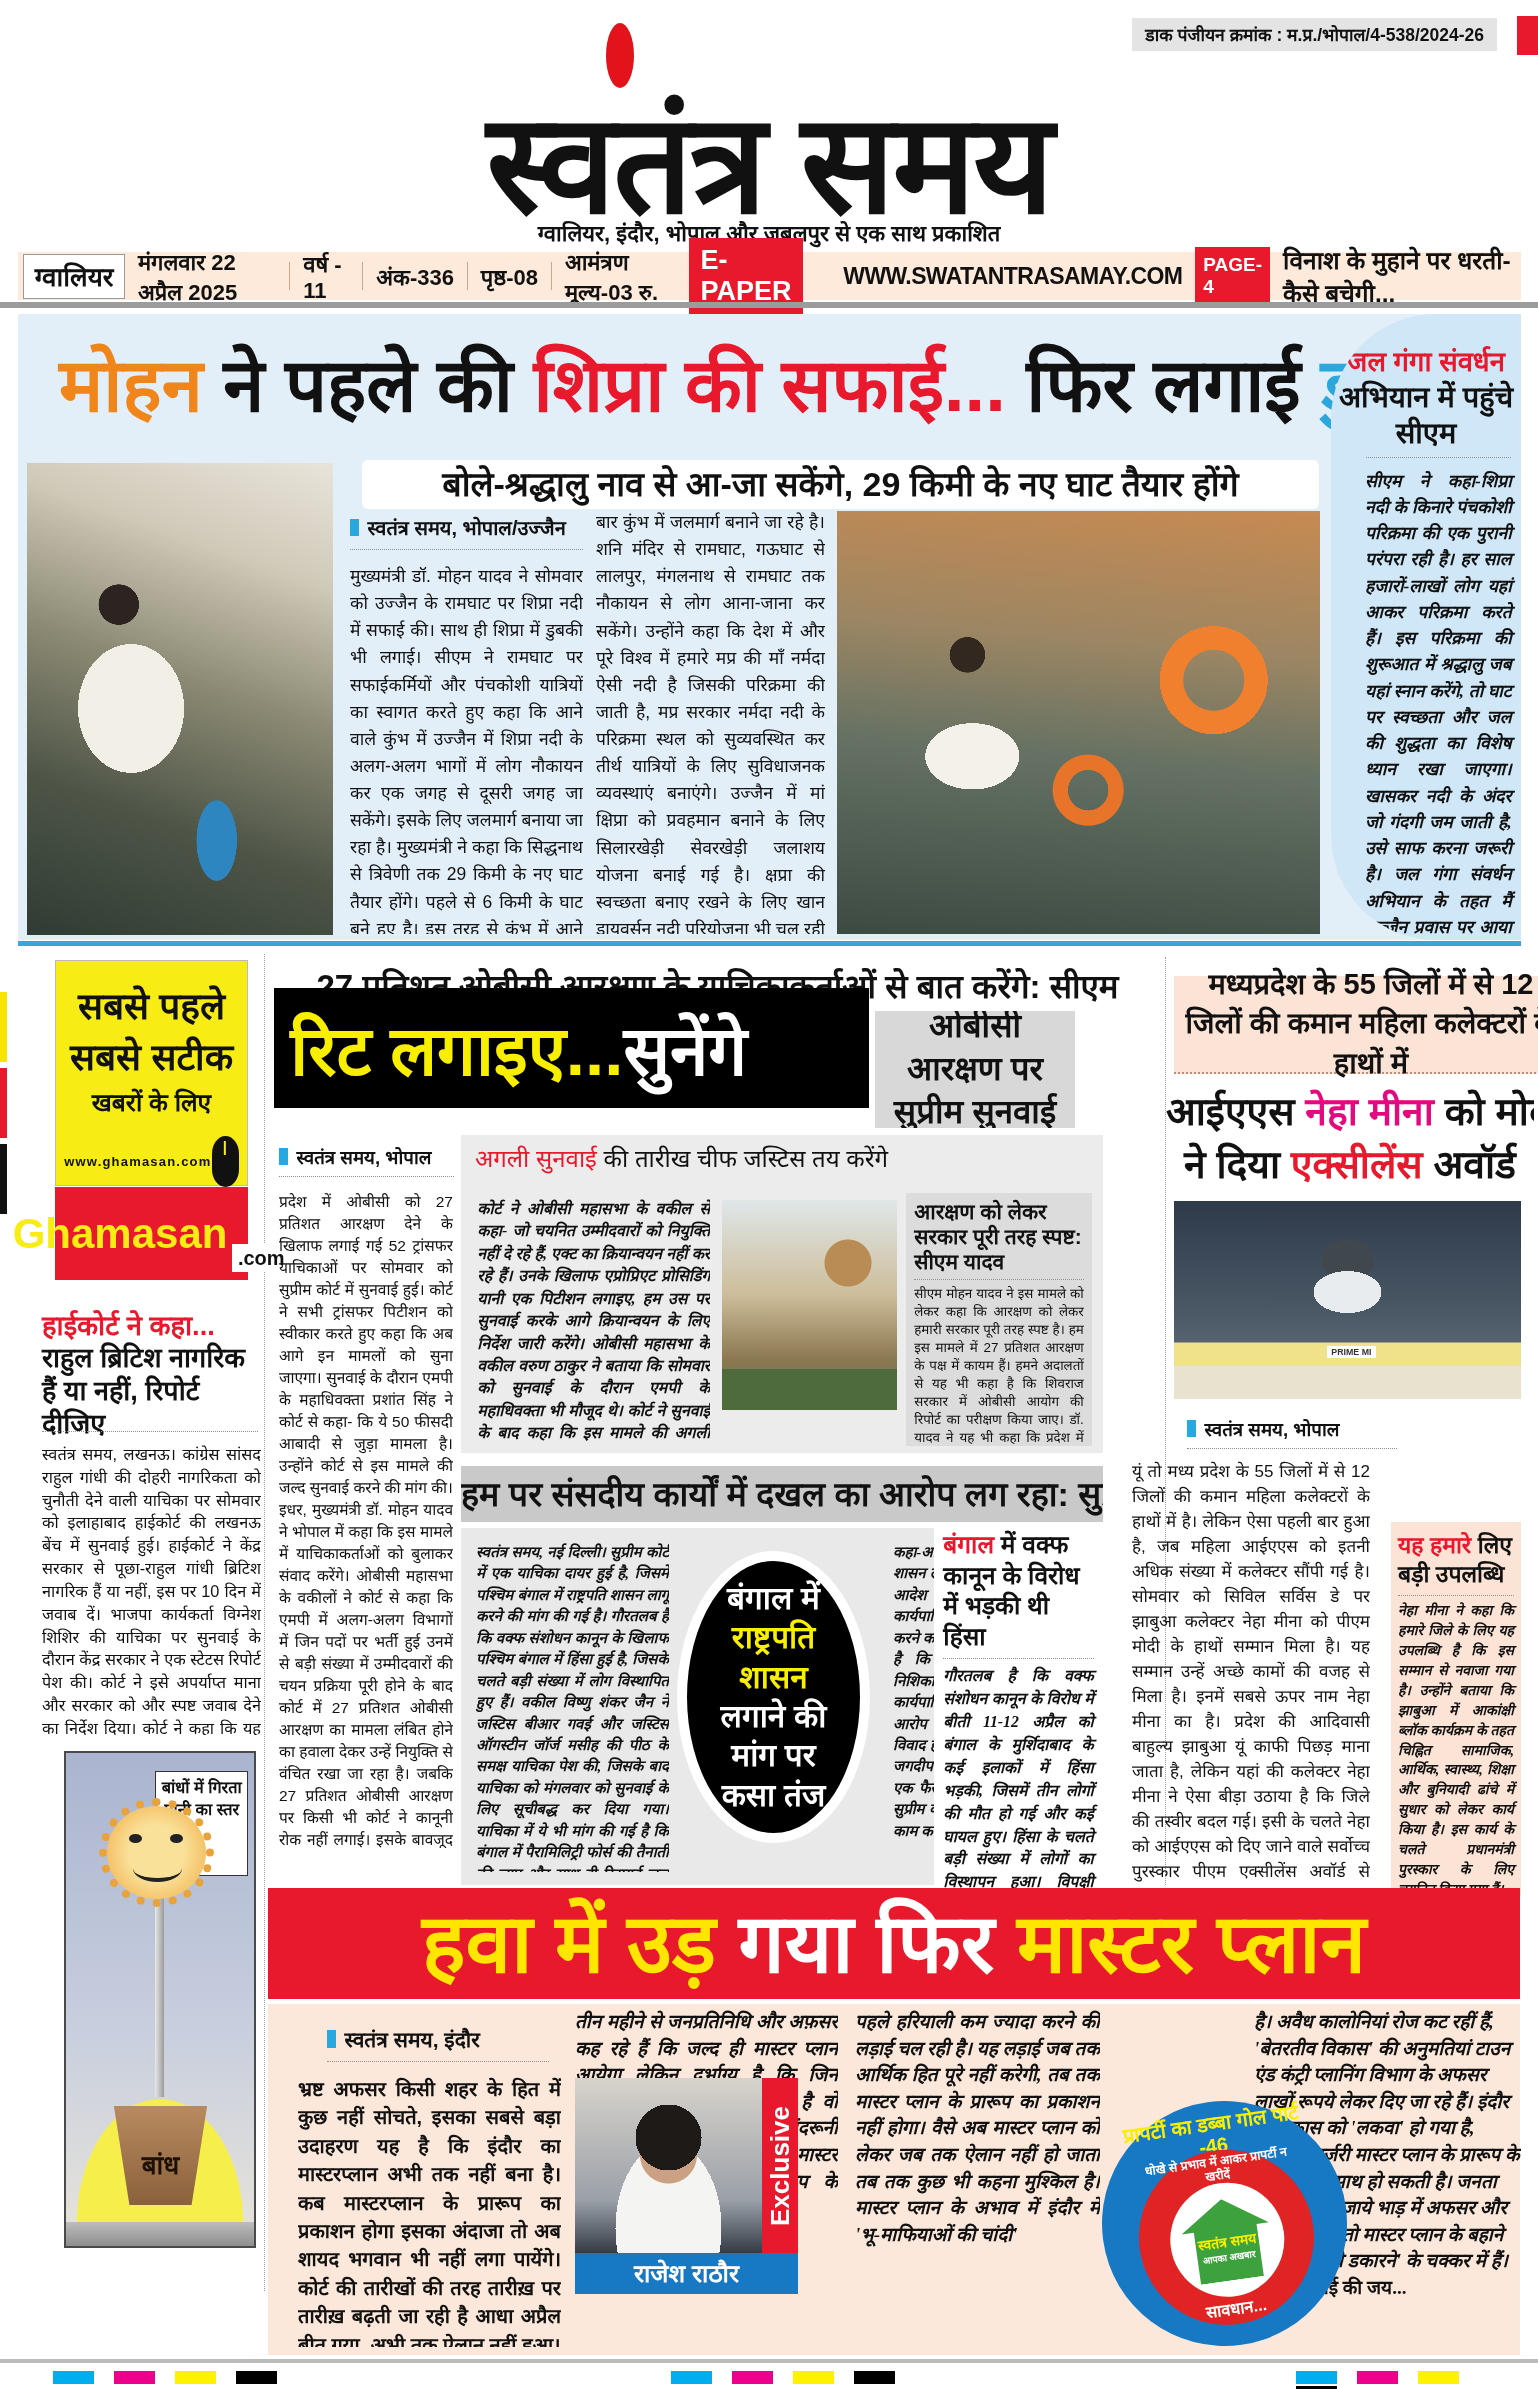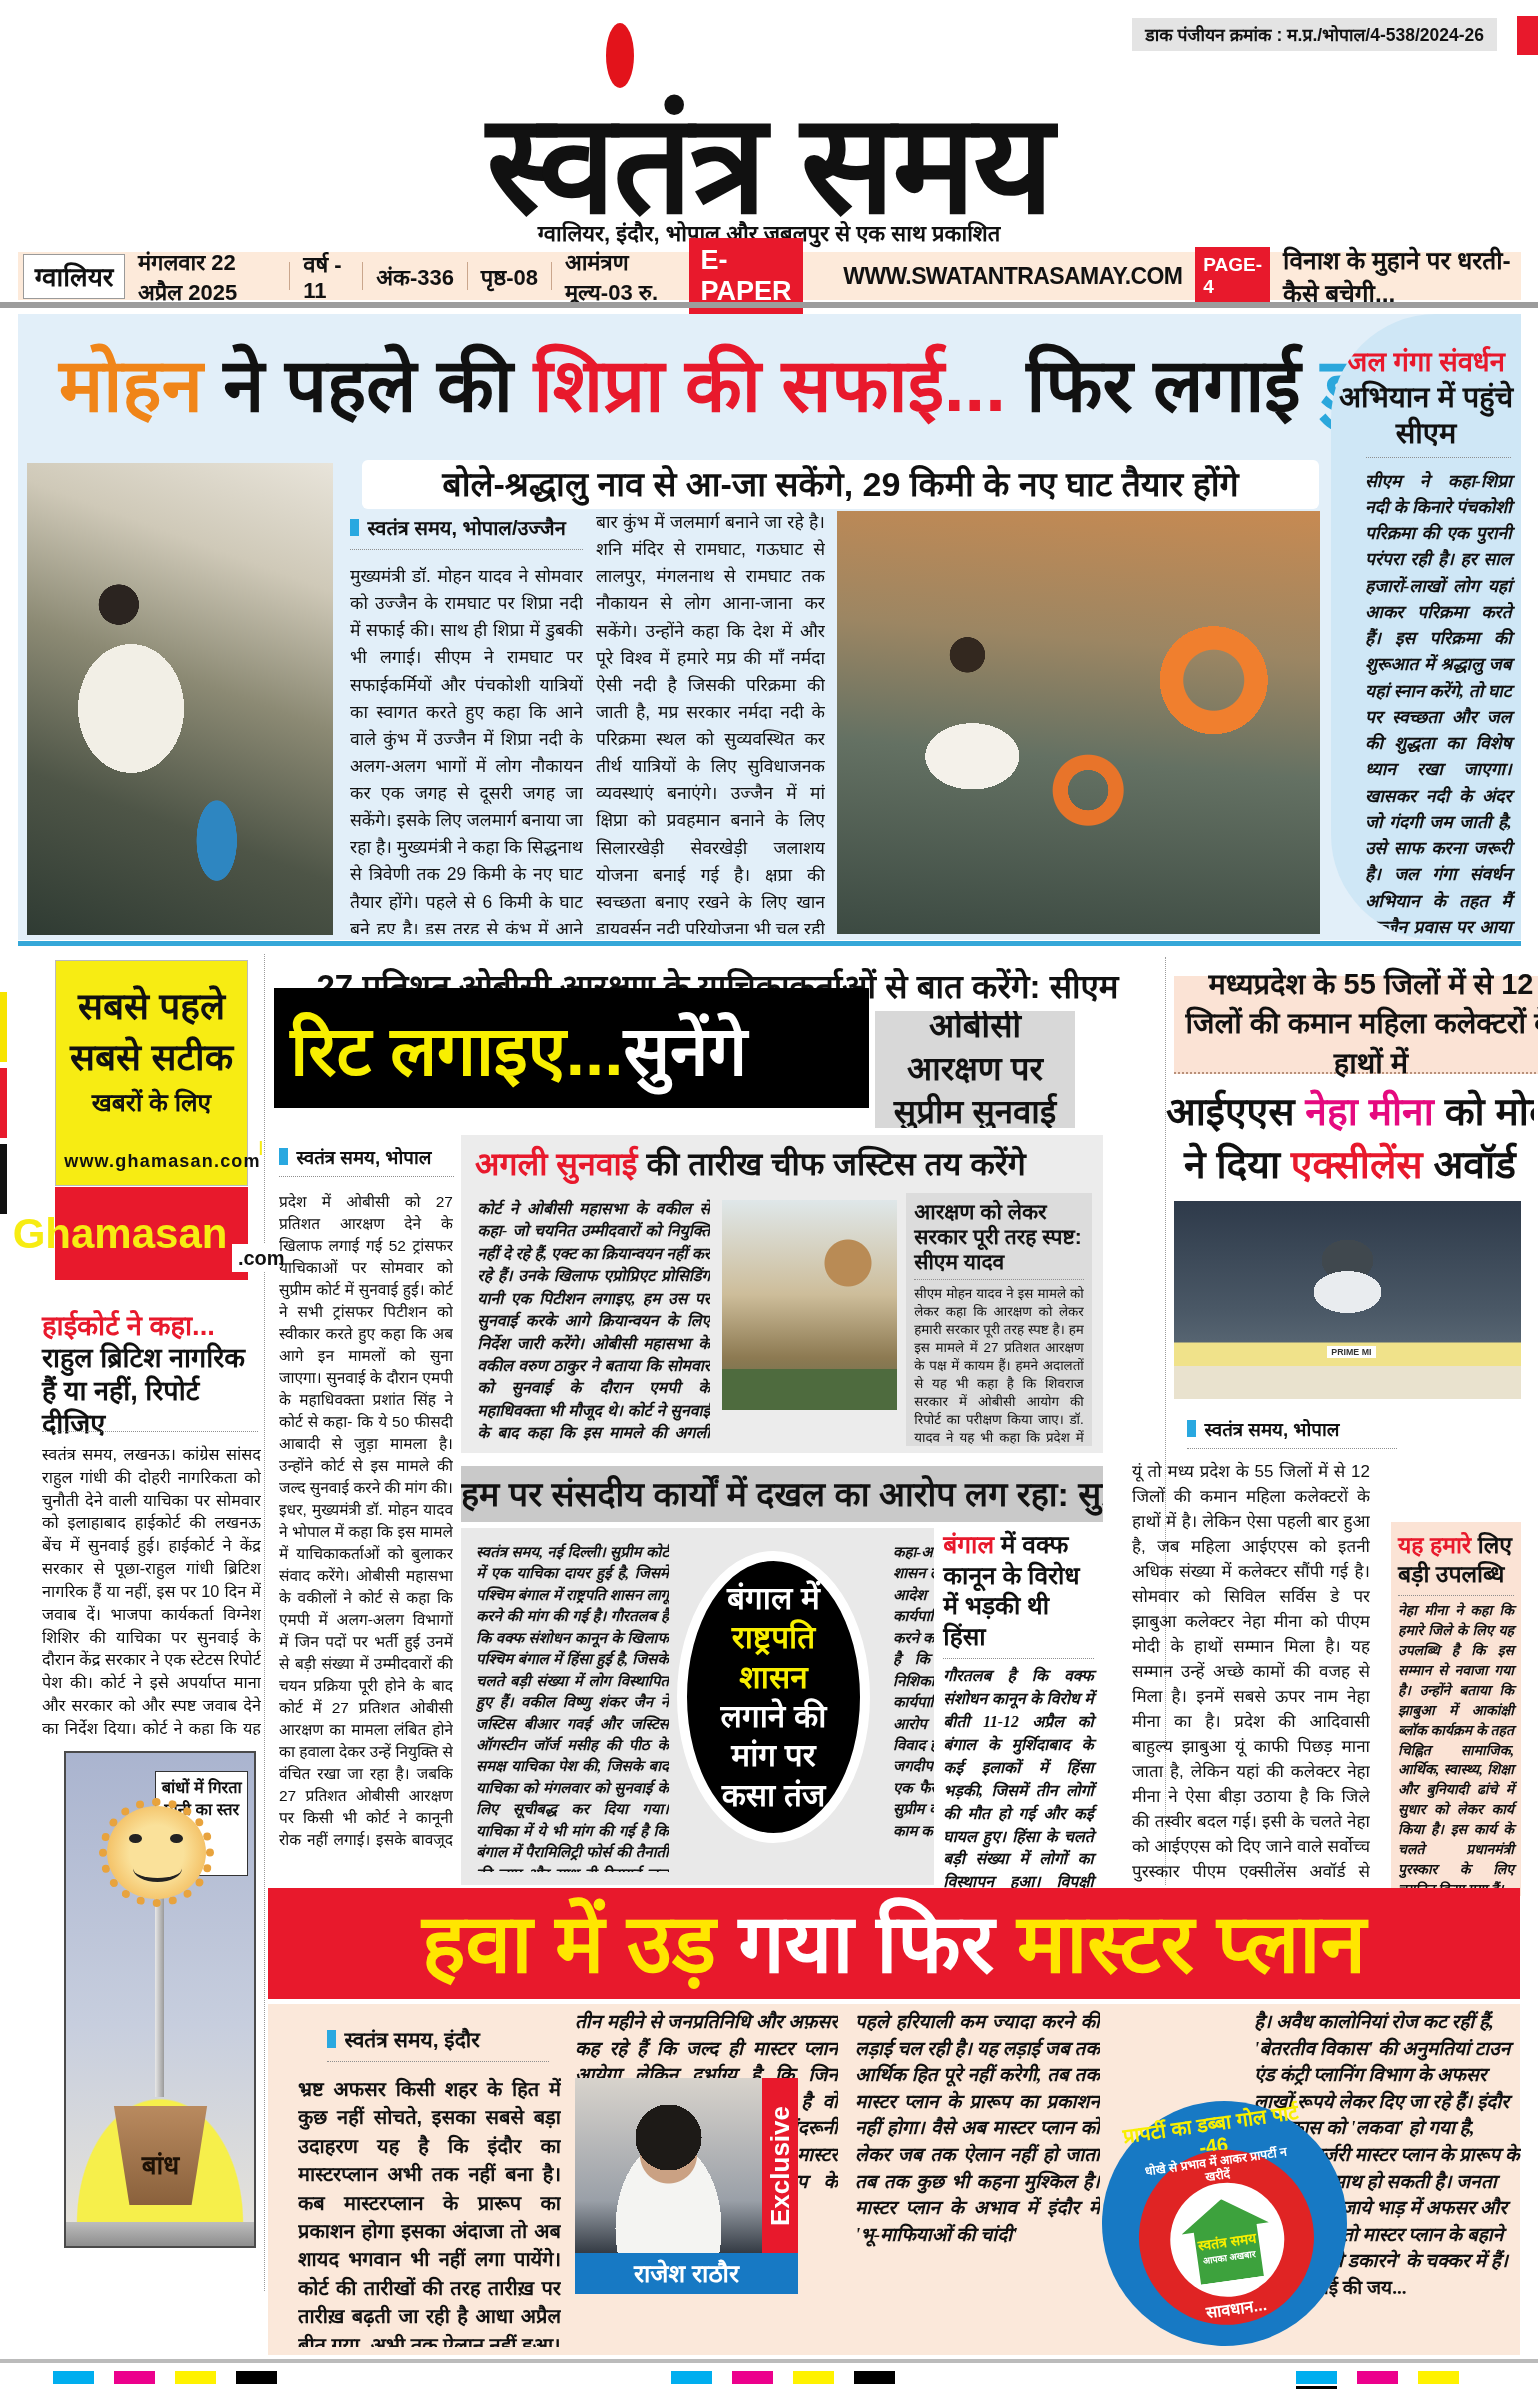--- a/index.html
+++ b/index.html
@@ -113,21 +113,21 @@
   <div class="abs" style="left:0;top:1144px;width:7px;height:70px;background:#111;"></div>
 
   <div class="abs vdot" style="left:264px;top:954px;height:1337px;"></div>
   <div class="abs vdot" style="left:1165px;top:957px;height:928px;"></div>
 
   <div class="abs" style="left:55px;top:960px;width:193px;height:226px;background:#f7ec13;border:1.2px solid #bbb;box-sizing:border-box;">
     <div class="ctr x" style="margin-top:17.5px;font-size:37px;">सबसे पहले</div>
     <div class="ctr x" style="font-size:37px;">सबसे सटीक</div>
     <div class="ctr b" style="font-size:24.5px;margin-top:4.7px;">खबरों के लिए</div>
     <div style="display:flex;align-items:center;justify-content:space-between;margin:17.5px 8.2px 0 8.2px;">
-      <span class="b" style="font-size:18px;letter-spacing:1.2px;">www.ghamasan.com</span>
+      <span class="b" style="font-size:13px;letter-spacing:1.2px;">www.ghamasan.com</span>
       <span style="width:37px;height:51px;background:#111;border-radius:17.5px/23px;position:relative;display:inline-block;">
           <span style="position:absolute;left:50%;top:5.8px;width:2.3px;height:14px;background:#f7ec13;transform:translateX(-50%);"></span>
         </span>
     </div>
   </div>
   <div class="abs" style="left:55px;top:1187px;width:193px;height:93px;background:#e8192c;display:flex;align-items:center;justify-content:center;gap:4.7px;">
     <span class="x" style="color:#f7ec13;font-size:42px;">Ghamasan</span>
     <span class="x" style="background:#fff;color:#111;font-size:20px;padding:2.3px 5.8px;align-self:flex-end;margin-bottom:8.2px;">.com</span>
   </div>
 
@@ -151,21 +151,21 @@
   </div>
 
   <div class="abs ctr nw clip" style="left:274px;top:963px;width:887px;font-size:33px;font-weight:900;">27 प्रतिशत ओबीसी आरक्षण के याचिकाकर्ताओं से बात करेंगे: सीएम</div>
   <div class="abs clip" style="left:274px;top:988px;width:595px;height:120px;background:#000;display:flex;align-items:center;padding-left:16.3px;box-sizing:border-box;">
     <span class="x nw" style="font-size:69px;color:#f8ef00;">रिट लगाइए...</span>
       <span class="x nw" style="font-size:69px;color:#fff;"> सुनेंगे</span>
   </div>
   <div class="abs ctr clip" style="left:875px;top:1011px;width:200px;height:117px;background:#d8d8d8;font-size:33px;font-weight:900;line-height:1.3;display:flex;align-items:center;justify-content:center;padding:0 5.8px;box-sizing:border-box;">ओबीसी आरक्षण पर सुप्रीम सुनवाई</div>
 
   <div class="abs" style="left:461px;top:1135px;width:642px;height:318px;background:#ececec;">
-    <div class="nw clip" style="padding:5.8px 0 0 14px;font-size:32px;font-weight:700;">
+    <div class="nw clip" style="padding:5.8px 0 0 14px;font-size:24px;font-weight:400;">
       <span style="color:#e8192c;">अगली सुनवाई</span><span> की तारीख चीफ जस्टिस तय करेंगे</span>
     </div>
     <div class="abs j clip ital" style="left:16.3px;top:63px;width:233px;height:245px;font-size:15.8px;line-height:1.42;font-weight:bold;">कोर्ट ने ओबीसी महासभा के वकील से कहा- जो चयनित उम्मीदवारों को नियुक्ति नहीं दे रहे हैं, एक्ट का क्रियान्वयन नहीं कर रहे हैं। उनके खिलाफ एप्रोप्रिएट प्रोसिडिंग यानी एक पिटीशन लगाइए, हम उस पर सुनवाई करके आगे क्रियान्वयन के लिए निर्देश जारी करेंगे। ओबीसी महासभा के वकील वरुण ठाकुर ने बताया कि सोमवार को सुनवाई के दौरान एमपी के महाधिवक्ता भी मौजूद थे। कोर्ट ने सुनवाई के बाद कहा कि इस मामले की अगली सुनवाई की तारीख चीफ जस्टिस तय करेंगे।</div>
     <div class="abs ph-court" style="left:261px;top:65px;width:175px;height:210px;"></div>
     <div class="abs clip" style="left:445px;top:58px;width:186px;height:253px;background:#dcdcdc;padding:5.8px 8.2px;box-sizing:border-box;">
       <div class="x" style="font-size:21px;line-height:1.2;">आरक्षण को लेकर सरकार पूरी तरह स्पष्ट: सीएम यादव</div>
       <div class="dotted" style="margin:4.7px 0;"></div>
       <div class="j" style="font-size:13.4px;line-height:1.35;">सीएम मोहन यादव ने इस मामले को लेकर कहा कि आरक्षण को लेकर हमारी सरकार पूरी तरह स्पष्ट है। हम इस मामले में 27 प्रतिशत आरक्षण के पक्ष में कायम हैं। हमने अदालतों से यह भी कहा है कि शिवराज सरकार में ओबीसी आयोग की रिपोर्ट का परीक्षण किया जाए। डॉ. यादव ने यह भी कहा कि प्रदेश में 'सबका साथ, सबका विकास, सबका विश्वास और सबका प्रयास' की भावना से काम करने का प्रयास कर रहे हैं कि सबका हित सध सके। मुझे विश्वास है कि जल्द ही इस मुद्दे पर सकारात्मक परिणाम सामने आएंगे।</div>
     </div>
   </div>

